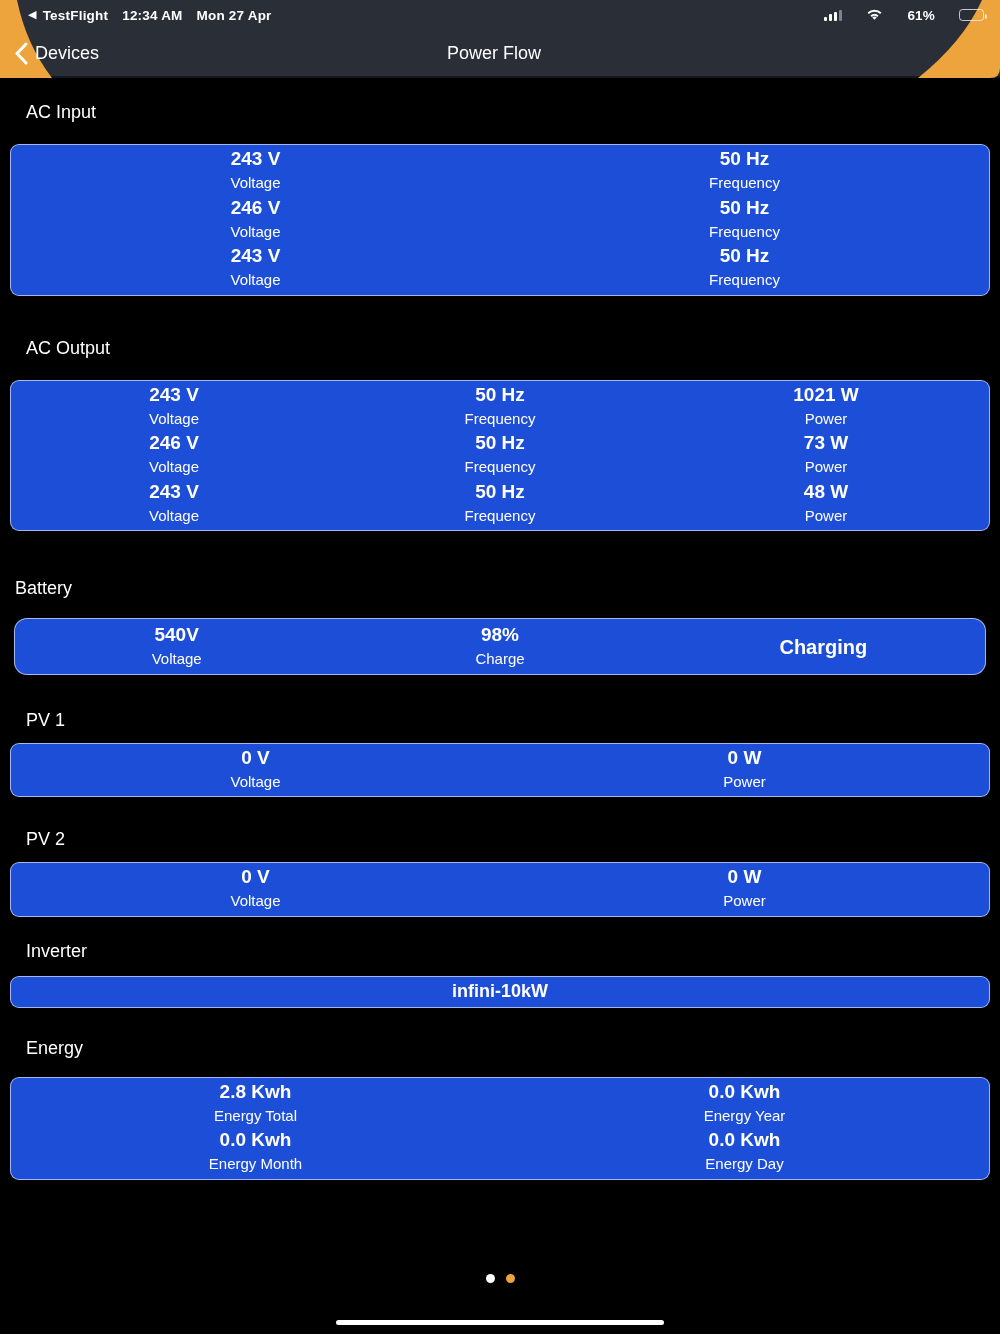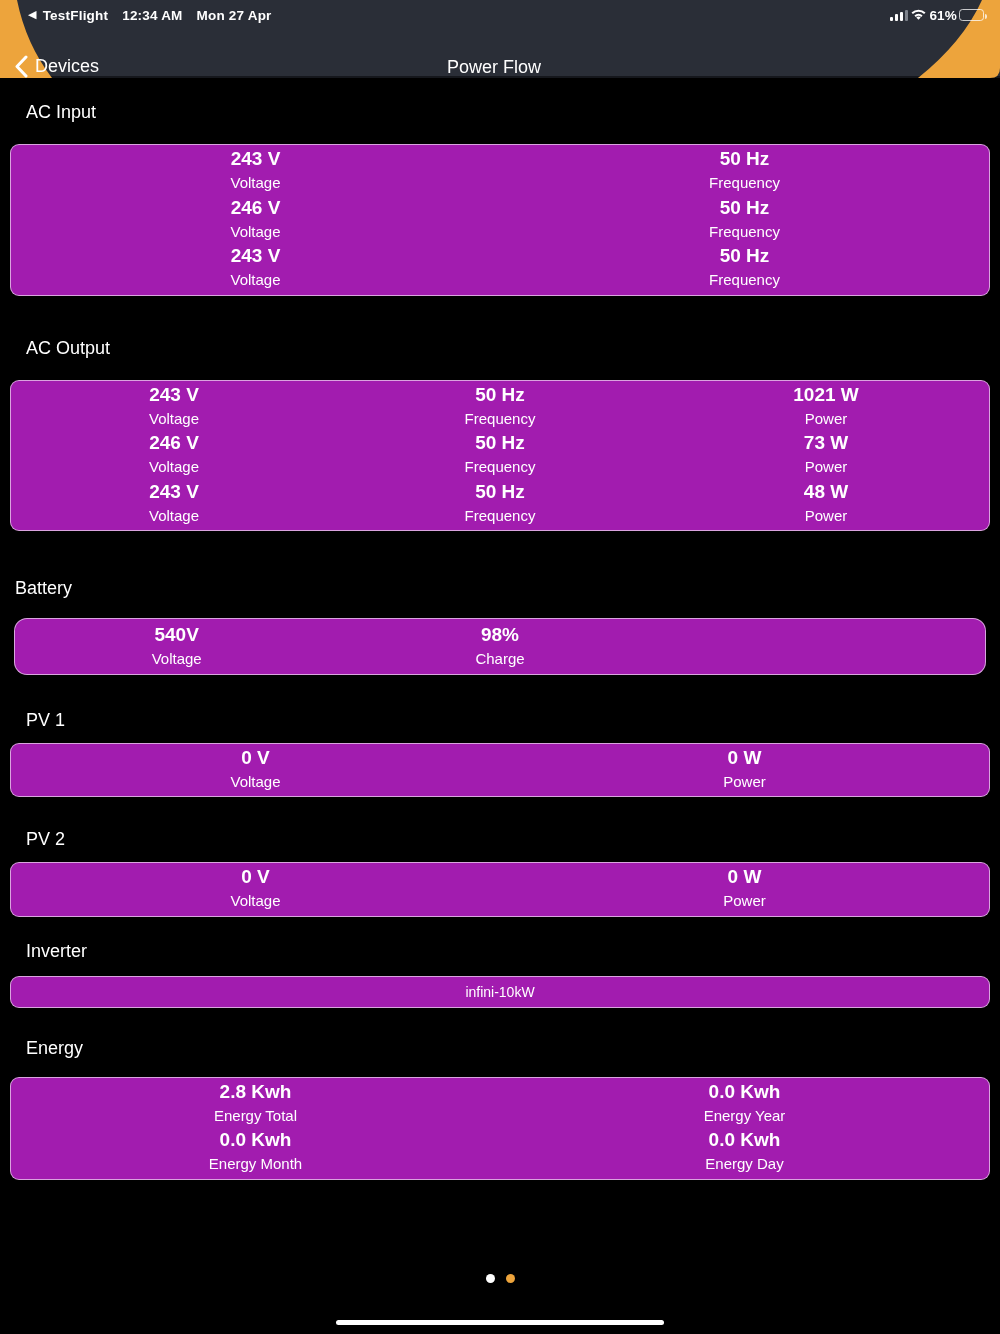--- a/index.html
+++ b/index.html
@@ -22,66 +22,66 @@
   .corner.left  { left: 0; }
   .corner.right { right: 0; }
   .status-bar {
     position: absolute; top: 0; left: 0; right: 0; height: 28px;
     display: flex; align-items: center;
     padding: 2px 16px 0 28px;
     font-size: 13.5px; font-weight: bold; letter-spacing: .2px;
   }
   .status-left { display: flex; align-items: center; gap: 14px; z-index: 2; }
   .back-triangle { font-size: 11px; position: relative; top: -1px; }
-  .status-right { margin-left: auto; display: flex; align-items: center; gap: 2px; z-index: 2; }
+  .status-right { margin-left: auto; display: flex; align-items: center; gap: 24px; z-index: 2; }
   .sig-bars { display: flex; align-items: flex-end; gap: 2px; height: 11px; }
   .sig-bars i { width: 3px; border-radius: 1px; background: #fff; display: block; }
   .sig-bars i:nth-child(1){height:4px} .sig-bars i:nth-child(2){height:6.5px}
   .sig-bars i:nth-child(3){height:9px} .sig-bars i:nth-child(4){height:11px;background:#7d828b}
   .batt { width: 25px; height: 12px; border: 1px solid rgba(255,255,255,.75);
           border-radius: 3.5px; padding: 1px; position: relative; }
   .batt-fill { height: 100%; background: #fff; border-radius: 1.5px; }
   .batt-nub { position: absolute; right: -4px; top: 3.5px; width: 2.5px; height: 5px;
               background: rgba(255,255,255,.75); border-radius: 0 2px 2px 0; }
   .nav-bar {
     position: absolute; top: 28px; left: 0; right: 12px; height: 50px;
-    display: flex; align-items: flex-end;
+    display: flex; align-items: center;
   }
   .back-btn { display: flex; align-items: center; gap: 7px; padding: 0 0 0 14px;
               z-index: 2; cursor: pointer; }
   .back-label { font-size: 18px; }
   .nav-title { position: absolute; left: 0; right: 0; text-align: center;
                font-size: 18px; font-weight: normal; }
   
   .section-title { font-size: 18px; margin-left: 26px; height: 22px; }
   .t-ac-input  { margin-top: 24px; }
   .t-ac-output { margin-top: 42px; }
   .t-battery   { margin-top: 47px; margin-left: 15px; }
   .t-pv1       { margin-top: 35px; }
   .t-pv2       { margin-top: 32px; }
   .t-inverter  { margin-top: 24px; }
   .t-energy    { margin-top: 30px; }
   .card {
     margin: 0 10px; border: 1px solid rgba(255,255,255,.6);
-    border-radius: 9px; background: #a21caf; padding: 2px 0;
+    border-radius: 9px; background: #1d4ed8; padding: 2px 0;
   }
   .card.m20 { margin-top: 20px; }
   .card.m11 { margin-top: 11px; }
   .battery-card { margin: 18px 14px 0 14px; border-radius: 13px; padding: 4px 0 2px 0; }
   .grid { display: grid; }
   .cols-2 { grid-template-columns: 1fr 1fr; }
   .cols-3 { grid-template-columns: 1fr 1fr 1fr; }
   .cell { text-align: center; }
   .val { font-size: 19px; font-weight: bold; line-height: 24px; }
   .lab { font-size: 15px; line-height: 24.5px; }
   .status-cell { display: flex; align-items: center; justify-content: center;
                  font-size: 20px; font-weight: bold; }
   .inverter-card { margin-top: 13px; padding: 0; height: 32px;
                    display: flex; align-items: center; justify-content: center; }
-  .inverter-name { font-size: 14px; font-weight: normal; }
+  .inverter-name { font-size: 18px; font-weight: bold; }
   
   .page-dots { margin-top: 94px; display: flex; justify-content: center; gap: 11px; }
   .dot { width: 9px; height: 9px; border-radius: 50%; background: #fff; }
   .dot.active { background: var(--accent, #EDA43C); }
   .home-indicator { position: absolute; bottom: 9px; left: 50%; margin-left: -164px;
                     width: 328px; height: 5.5px; border-radius: 3px; background: #fff; }
 </style>
 </head>
 <body>
 
@@ -184,20 +184,21 @@
 <div class="section-title t-battery">Battery</div>
 <div class="card battery-card grid cols-3">
   <div class="cell">
     <div class="val">540V</div>
     <div class="lab">Voltage</div>
   </div>
   <div class="cell">
     <div class="val">98%</div>
     <div class="lab">Charge</div>
   </div>
+  <div class="status-cell">Charging</div>
 </div>
 
 <div class="section-title t-pv1">PV 1</div>
 <div class="card m11 grid cols-2">
   <div class="cell">
     <div class="val">0 V</div>
     <div class="lab">Voltage</div>
   </div>
   <div class="cell">
     <div class="val">0 W</div>

